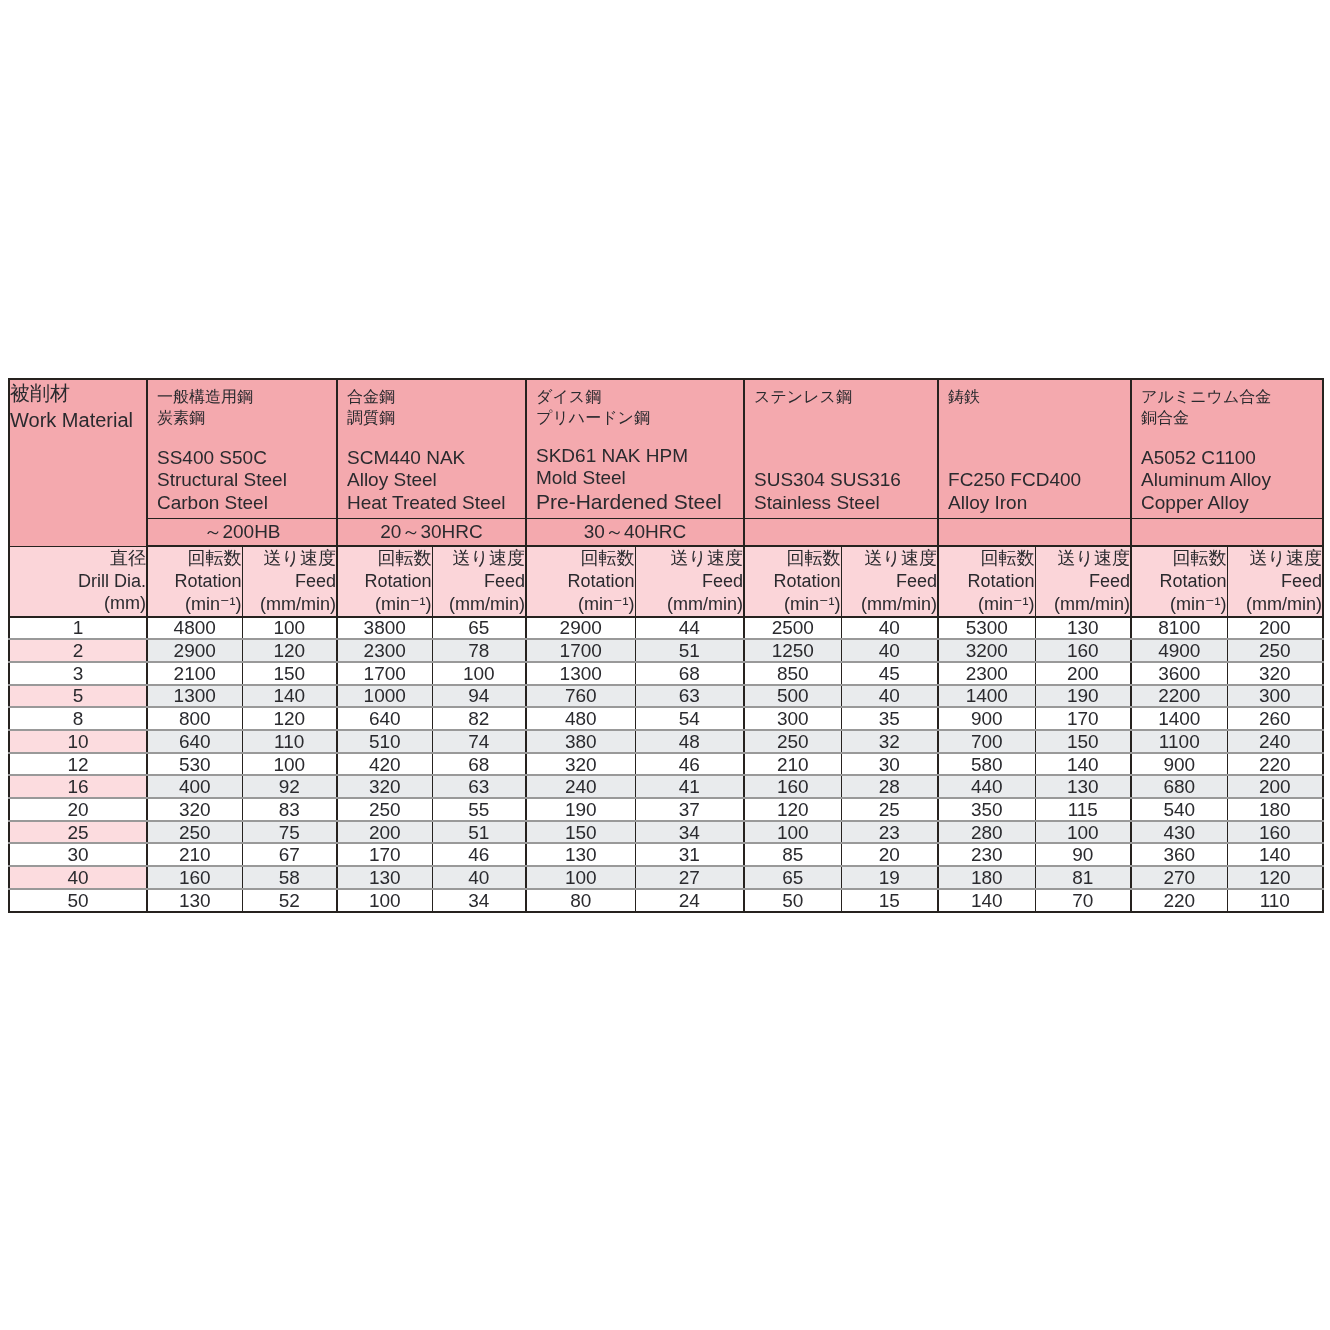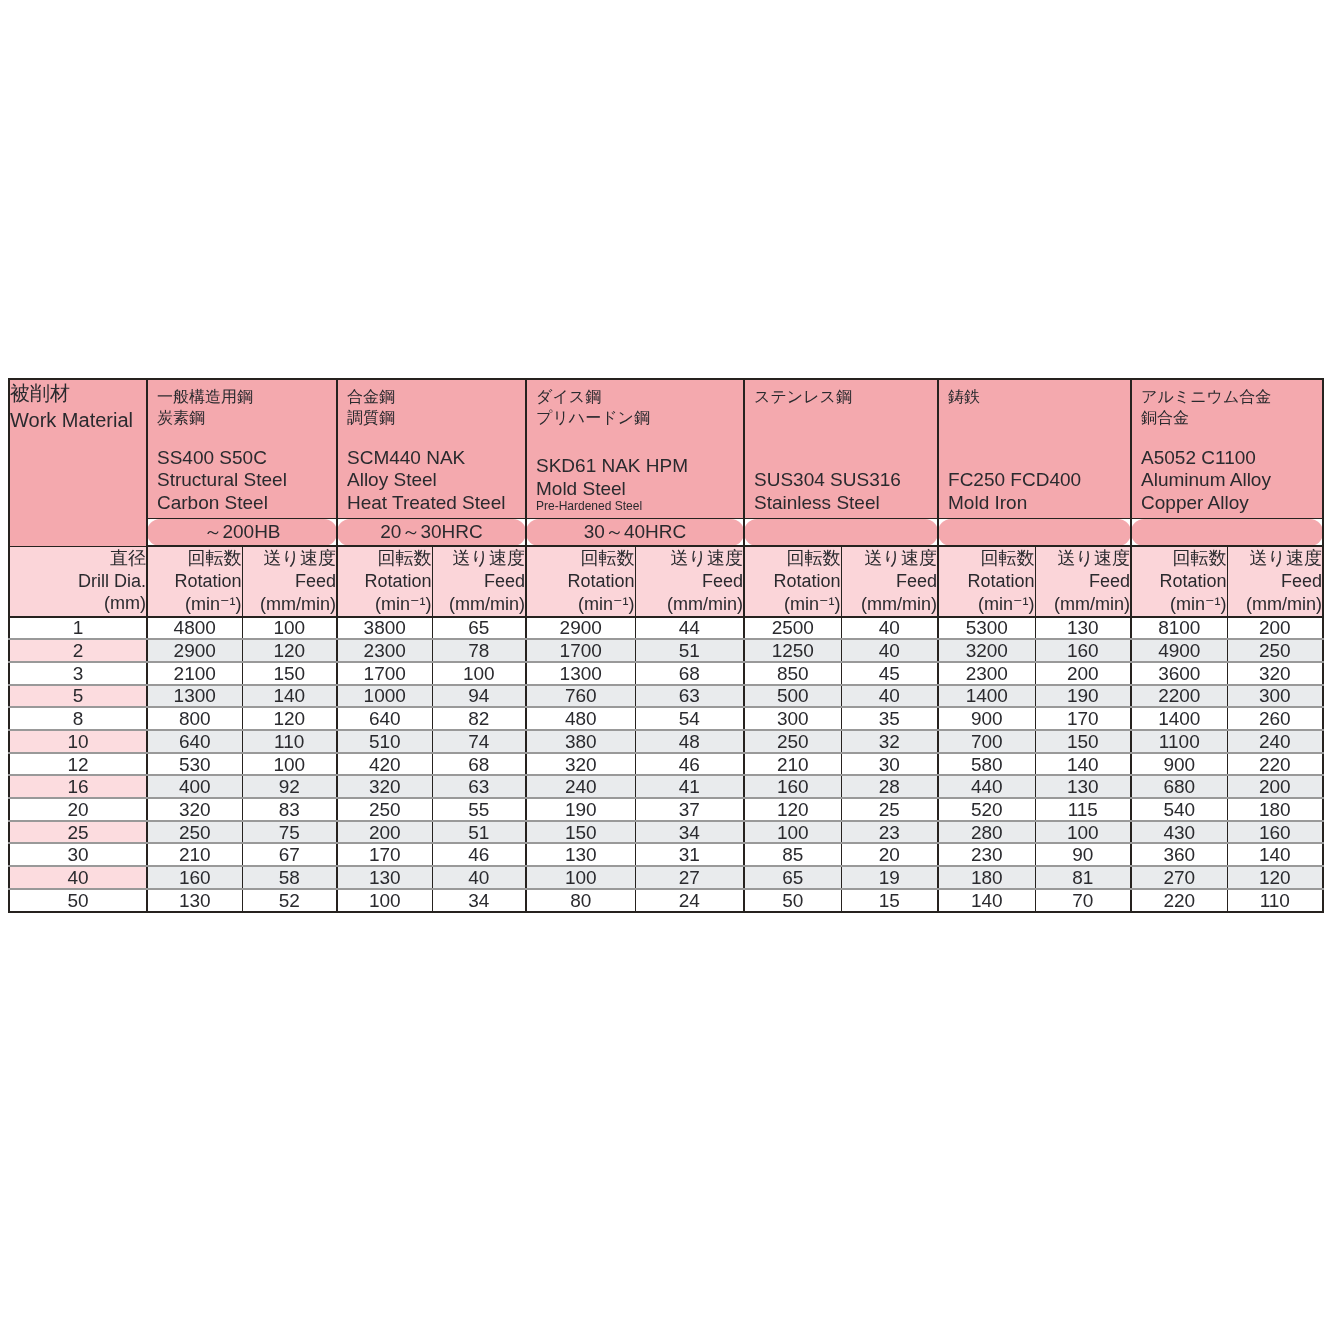--- a/index.html
+++ b/index.html
@@ -39,26 +39,26 @@
     font-size:20px;line-height:1.35;white-space:pre-line;
   }
   th.group{border-left:2px solid var(--border-dark);}
   .gwrap{
     height:138px;padding:7px 9px 4px 9px;
     display:flex;flex-direction:column;justify-content:space-between;
   }
   .jp{font-size:16px;line-height:1.3;white-space:pre-line;}
   .en{font-size:19px;line-height:1.18;}
   .en > div{white-space:pre-line;}
-  .en-small{font-size:12px;line-height:1.15;}
+  .en-small{font-size:21px;line-height:1.15;}
   tr.hardness-row th{
     background:var(--header-pink);
     border-left:2px solid var(--border-dark);
     border-bottom:2px solid var(--border-dark);
-    height:26px;text-align:center;font-size:19px;border-radius:13px;
+    height:26px;text-align:center;font-size:19px;
   }
   tr.colhead-row th{
     background:var(--colheader-pink);
     border-bottom:2px solid var(--border-dark);
     height:67px;text-align:right;
     font-size:18px;line-height:1.27;white-space:pre-line;
   }
   tr.colhead-row th.group-start{border-left:2px solid var(--border-dark);}
   tr.colhead-row th.sub{border-left:1px solid var(--border-dark);}
   
@@ -138,21 +138,21 @@
               <div>SUS304 SUS316</div>
               <div>Stainless Steel</div>
             </div>
           </div>
         </th>
         <th class="group" colspan="2">
           <div class="gwrap">
             <div class="jp">鋳鉄</div>
             <div class="en">
               <div>FC250  FCD400</div>
-              <div>Mold Iron</div>
+              <div>Alloy Iron</div>
             </div>
           </div>
         </th>
         <th class="group" colspan="2">
           <div class="gwrap">
             <div class="jp">アルミニウム合金
 銅合金</div>
             <div class="en">
               <div>A5052 C1100</div>
               <div>Aluminum Alloy
@@ -335,21 +335,21 @@
         <tr>
           <td class="dia">20</td>
           <td class="val group-start">320</td>
           <td class="val sub">83</td>
           <td class="val group-start">250</td>
           <td class="val sub">55</td>
           <td class="val group-start">190</td>
           <td class="val sub">37</td>
           <td class="val group-start">120</td>
           <td class="val sub">25</td>
-          <td class="val group-start">520</td>
+          <td class="val group-start">350</td>
           <td class="val sub">115</td>
           <td class="val group-start">540</td>
           <td class="val sub">180</td>
         </tr>
         <tr class="striped">
           <td class="dia">25</td>
           <td class="val group-start">250</td>
           <td class="val sub">75</td>
           <td class="val group-start">200</td>
           <td class="val sub">51</td>

